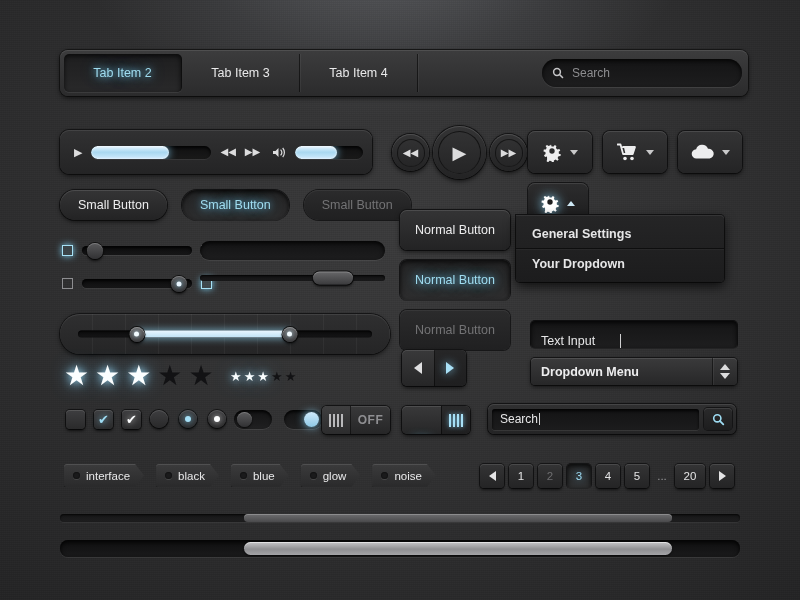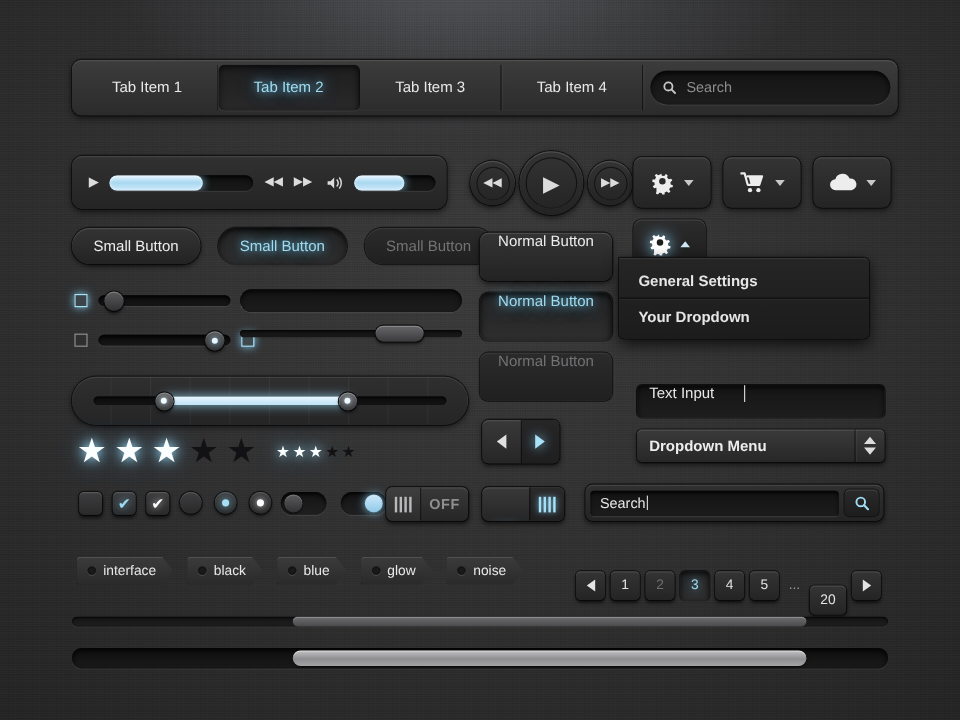--- a/index.html
+++ b/index.html
@@ -113,23 +113,24 @@
   }
   .pill.act{color:#9fdcf0;text-shadow:0 0 7px rgba(120,210,245,.95),0 0 14px rgba(80,175,220,.55);
     background:linear-gradient(#242425,#2d2d2e);
     box-shadow:0 2px 4px rgba(0,0,0,.75) inset,0 1px 0 rgba(255,255,255,.08),0 0 0 1px #141415;}
   .pill.dis{color:#737375;text-shadow:none;
     background:linear-gradient(#2b2b2c,#202021);box-shadow:0 1px 0 rgba(255,255,255,.06) inset,0 0 0 1px #171718;}
 
   
   .nbtn{
     position:absolute;left:400px;width:110px;height:40px;border-radius:7px;
-    display:flex;align-items:flex-start;justify-content:center;font-size:12.5px;color:#ededee;
+    display:flex;align-items:center;justify-content:center;font-size:12.5px;color:#ededee;
     background:linear-gradient(#343435,#232324);
     box-shadow:0 1px 0 rgba(255,255,255,.12) inset,0 2px 5px rgba(0,0,0,.6),0 0 0 1px #161617;
+    margin-top:16px;
   }
   .nbtn.act{color:#9fdcf0;text-shadow:0 0 8px rgba(120,210,245,.95),0 0 15px rgba(80,175,220,.55);
     background:linear-gradient(#242425,#2e2e2f);
     box-shadow:0 2px 5px rgba(0,0,0,.75) inset,0 1px 0 rgba(255,255,255,.08),0 0 0 1px #141415;}
   .nbtn.dis{color:#737375;background:linear-gradient(#2b2b2c,#202021);
     box-shadow:0 1px 0 rgba(255,255,255,.06) inset,0 0 0 1px #171718;}
 
   
   .menutrig{
     position:absolute;left:528px;top:183px;width:60px;height:40px;border-radius:7px 7px 0 0;
@@ -147,21 +148,21 @@
   }
   .mitem{height:29px;display:flex;align-items:center;padding:0 16px;color:#e6e6e7;font-size:12.5px;
     border-bottom:1px solid rgba(0,0,0,.55);box-shadow:0 1px 0 rgba(255,255,255,.04);}
   .mitem:last-child{border-bottom:none;box-shadow:none;}
 
   
   .tinput{
     position:absolute;left:531px;top:321px;width:206px;height:27px;border-radius:4px;
     background:linear-gradient(#151516,#1e1e1f);
     box-shadow:0 2px 4px rgba(0,0,0,.8) inset,0 1px 0 rgba(255,255,255,.09),0 0 0 1px #0e0e0f;
-    display:flex;align-items:flex-start;padding:0 10px;box-sizing:border-box;gap:24px;
+    display:flex;align-items:flex-end;padding:0 10px;box-sizing:border-box;gap:24px;
   }
   .tinput .val{color:#e7e7e8;font-size:12.5px;}
   .caretbar{width:1px;height:14px;background:#cfcfd0;margin-left:1px;}
   .sel{
     position:absolute;left:531px;top:358px;width:206px;height:27px;border-radius:4px;
     background:linear-gradient(#3a3a3b,#272728);
     box-shadow:0 1px 0 rgba(255,255,255,.11) inset,0 2px 4px rgba(0,0,0,.6),0 0 0 1px #161617;
     display:flex;align-items:center;padding:0 0 0 10px;box-sizing:border-box;
   }
   .sel .val{color:#ededee;font-size:12.5px;font-weight:bold;}
@@ -279,21 +280,21 @@
     border-radius:3px 0 0 3px;
     clip-path:polygon(0 0, calc(100% - 9px) 0, 100% 50%, calc(100% - 9px) 100%, 0 100%);}
   .tag .dot{width:7px;height:7px;border-radius:50%;background:#1b1b1c;box-shadow:0 1px 0 rgba(255,255,255,.12),0 0 2px rgba(0,0,0,.9) inset;}
 
   
   .pager{position:absolute;left:480px;top:464px;display:flex;gap:5px;align-items:center;}
   .pg{width:24px;height:24px;border-radius:4px;display:flex;align-items:center;justify-content:center;
     font-size:11.5px;color:#e4e4e5;
     background:linear-gradient(#343435,#242425);
     box-shadow:0 1px 0 rgba(255,255,255,.11) inset,0 2px 3px rgba(0,0,0,.6),0 0 0 1px #161617;}
-  .pg.wide{width:30px;margin-top:24px;}
+  .pg.wide{width:30px;}
   .pg.dim{color:#6e6e70;}
   .pg.cur{color:#9edcf3;text-shadow:0 0 8px rgba(130,215,250,.95);
     background:linear-gradient(#242425,#2e2e2f);
     box-shadow:0 2px 4px rgba(0,0,0,.75) inset,0 1px 0 rgba(255,255,255,.07),0 0 0 1px #141415;}
   .pg.ell{background:none;box-shadow:none;color:#9a9a9c;width:16px;}
 
   
   .sbar{position:absolute;border-radius:8px;}
   .sbar.thin{left:60px;top:514px;width:680px;height:8px;
     background:linear-gradient(#161617,#1e1e1f);box-shadow:0 1px 2px rgba(0,0,0,.8) inset,0 1px 0 rgba(255,255,255,.06);}
@@ -305,21 +306,20 @@
     background:linear-gradient(#c5c5c7,#8e8e91 55%,#a4a4a7);box-shadow:0 1px 0 rgba(255,255,255,.5) inset,0 1px 2px rgba(0,0,0,.6);}
 </style>
 </head>
 <body>
 
 <div class="stage"></div>
 <div class="noise"></div>
 <div class="layer">
 
   <div class="tabbar">
-    <div class="tab"><span>Tab Item 1</span></div>
     <div class="tab active"><span>Tab Item 2</span></div>
     <div class="tab"><span>Tab Item 3</span></div>
     <div class="tab"><span>Tab Item 4</span></div>
     <div class="tabsearch">
       <svg width="12" height="12" viewBox="0 0 12 12">
         <circle cx="5" cy="5" r="3.4" fill="none" stroke="#c6c6c8" stroke-width="1.5"></circle>
         <line x1="7.5" y1="7.5" x2="10.5" y2="10.5" stroke="#c6c6c8" stroke-width="1.6" stroke-linecap="round"></line>
       </svg>
       <span class="ph">Search</span>
     </div>

